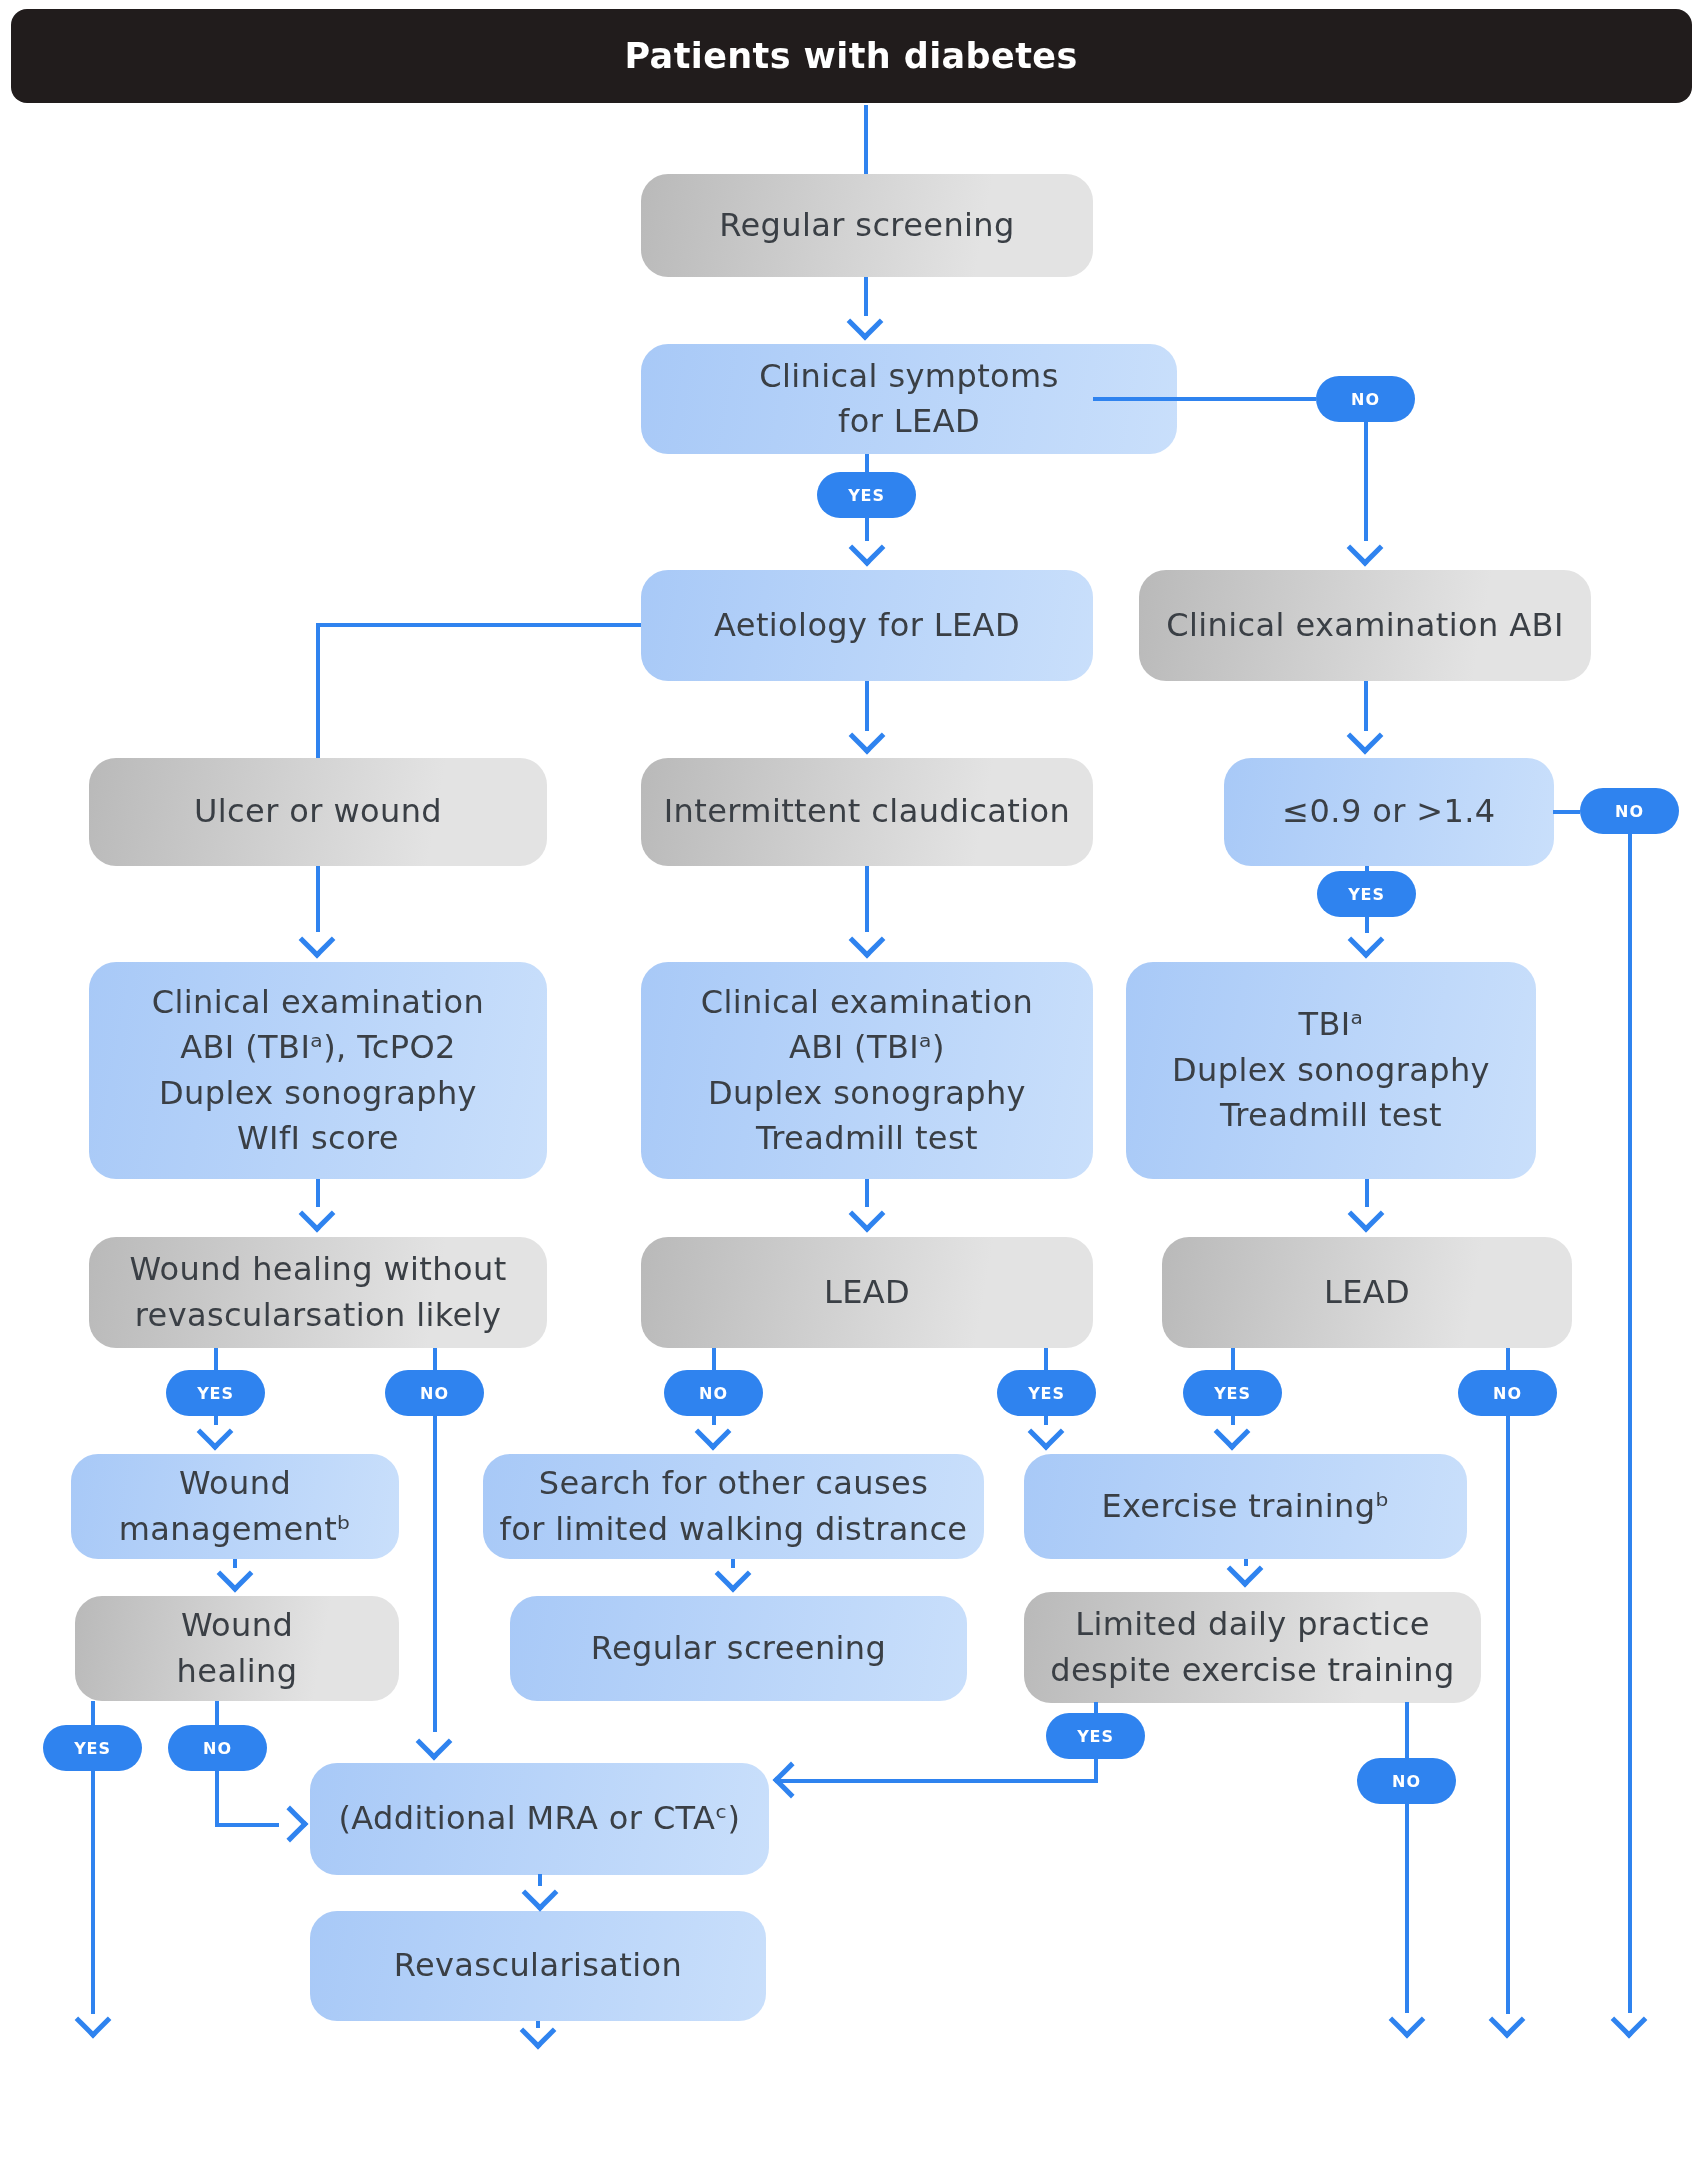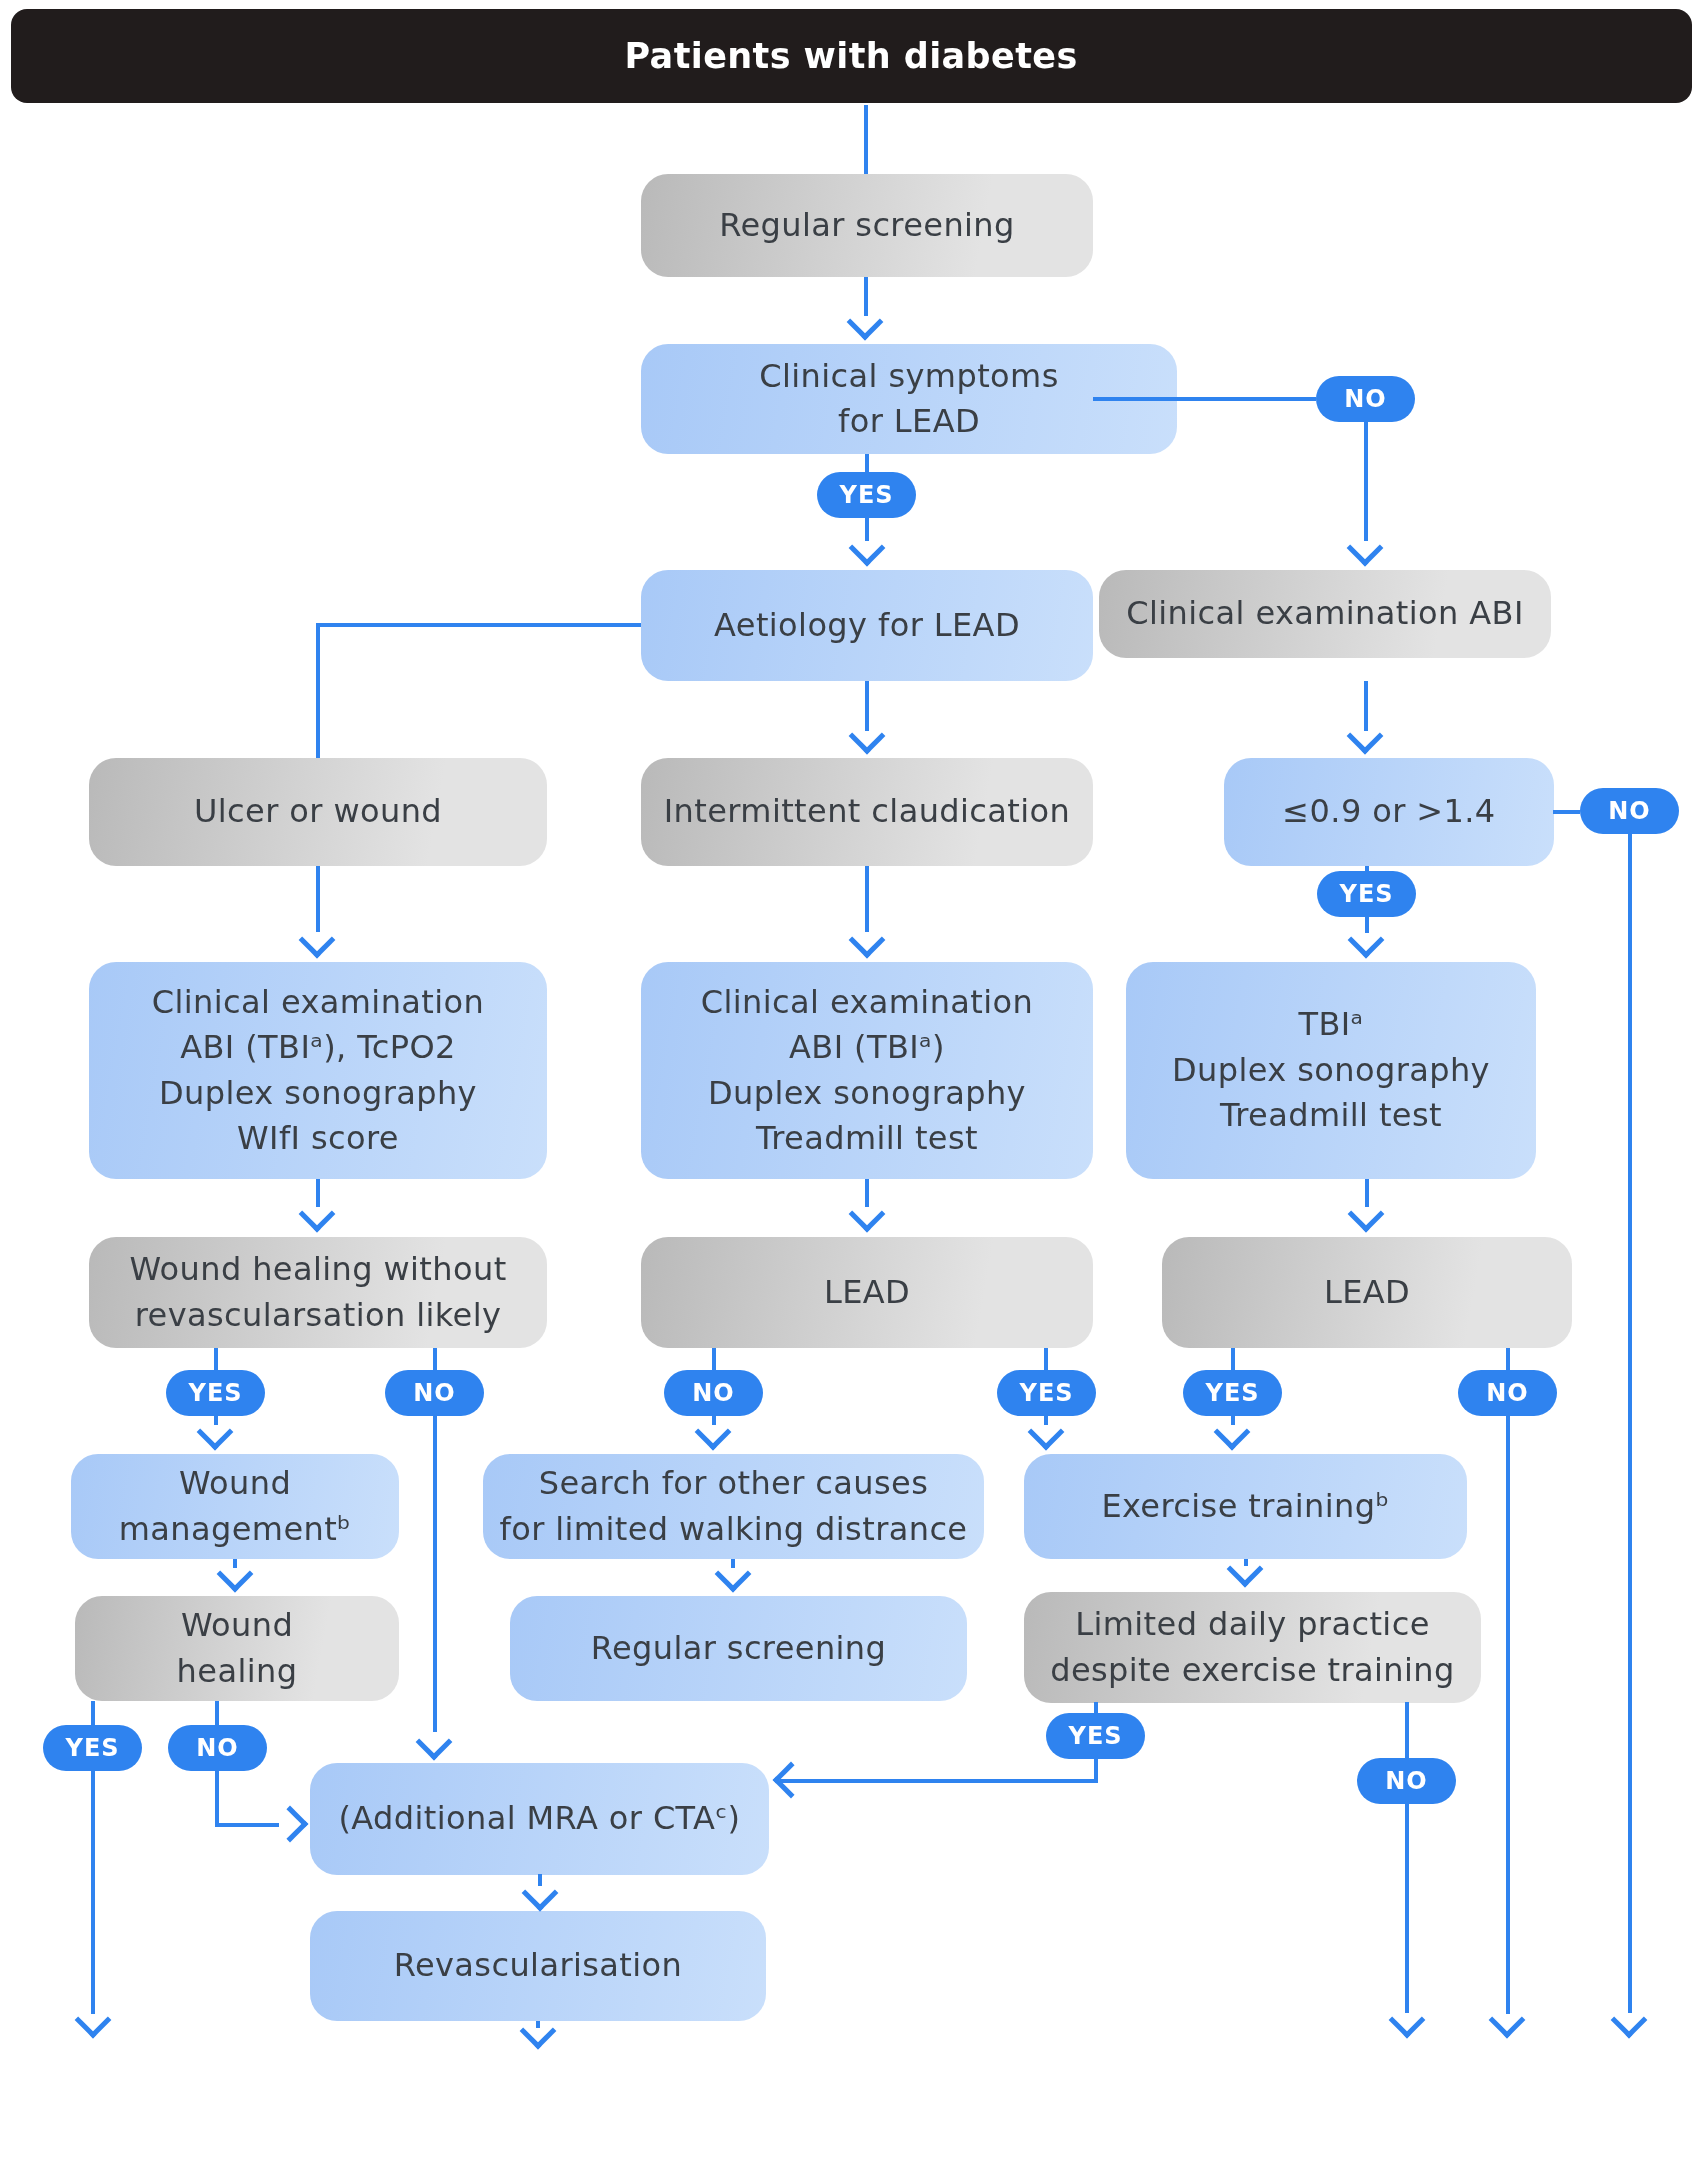--- a/index.html
+++ b/index.html
@@ -30,42 +30,42 @@
     background:var(--header-bg);color:#ffffff;font-weight:700;font-size:35px;
     letter-spacing:0.4px;border-radius:16px;
   }
   .ftr{
     position:absolute;display:flex;align-items:center;justify-content:center;
     background:var(--footer-bg);color:#ffffff;font-weight:700;font-size:37px;
     letter-spacing:0.4px;border-radius:16px;
   }
   .badge{
     position:absolute;width:99px;height:46px;display:flex;align-items:center;justify-content:center;
-    background:var(--accent-blue);color:#ffffff;font-weight:700;font-size:24px;letter-spacing:0.9px;
+    background:var(--accent-blue);color:#ffffff;font-weight:700;font-size:16px;letter-spacing:0.9px;
     z-index:3;
     border-radius:23px;
   }
   .ln{position:absolute;background:var(--accent-blue);z-index:1;}
   .ah{position:absolute;width:21px;height:21px;box-sizing:content-box;z-index:2;}
   .ah.d{border-left:5.3px solid var(--accent-blue);border-bottom:5.3px solid var(--accent-blue);transform:rotate(-45deg);}
   .ah.l{border-left:5.3px solid var(--accent-blue);border-top:5.3px solid var(--accent-blue);transform:rotate(-45deg);}
   .ah.r{border-top:5.3px solid var(--accent-blue);border-right:5.3px solid var(--accent-blue);transform:rotate(45deg);}
 </style>
 </head>
 <body>
 
 <div id="stage">
 
   <div class="hdr" style="left:10.6px;top:8.9px;width:1681px;height:94px">Patients with diabetes</div>
 
   <div class="node gray" style="left:641px;top:174px;width:452px;height:103px">Regular screening</div>
   <div class="node blue" style="left:641px;top:344px;width:536px;height:110px">Clinical symptoms
 for LEAD</div>
   <div class="node blue" style="left:641px;top:570px;width:452px;height:111px">Aetiology for LEAD</div>
-  <div class="node gray" style="left:1099px;top:570px;width:452px;height:88px">Clinical examination ABI</div>
+  <div class="node gray" style="left:1139px;top:570px;width:452px;height:111px">Clinical examination ABI</div>
   <div class="node gray" style="left:89px;top:758px;width:458px;height:108px">Ulcer or wound</div>
   <div class="node gray" style="left:641px;top:758px;width:452px;height:108px">Intermittent claudication</div>
   <div class="node blue" style="left:1224px;top:758px;width:330px;height:108px">≤0.9 or &gt;1.4</div>
   <div class="node blue" style="left:89px;top:962px;width:458px;height:217px">Clinical examination
 ABI (TBIᵃ), TcPO2
 Duplex sonography
 WIfI score</div>
   <div class="node blue" style="left:641px;top:962px;width:452px;height:217px">Clinical examination
 ABI (TBIᵃ)
 Duplex sonography

